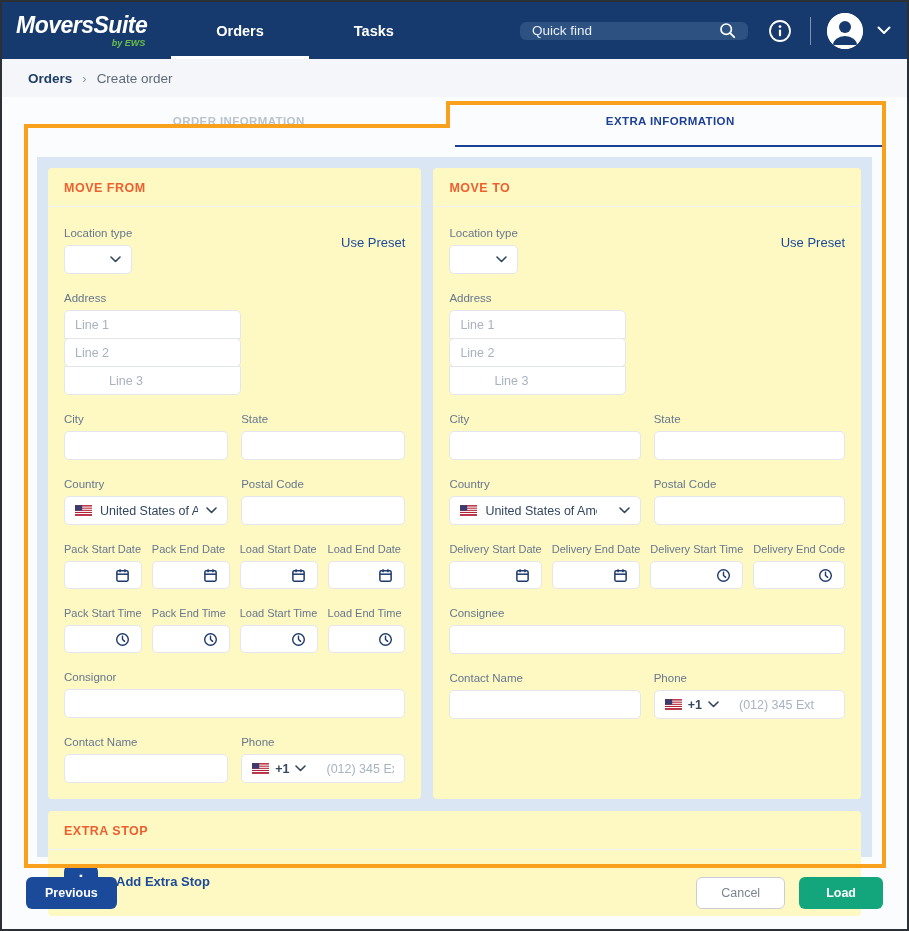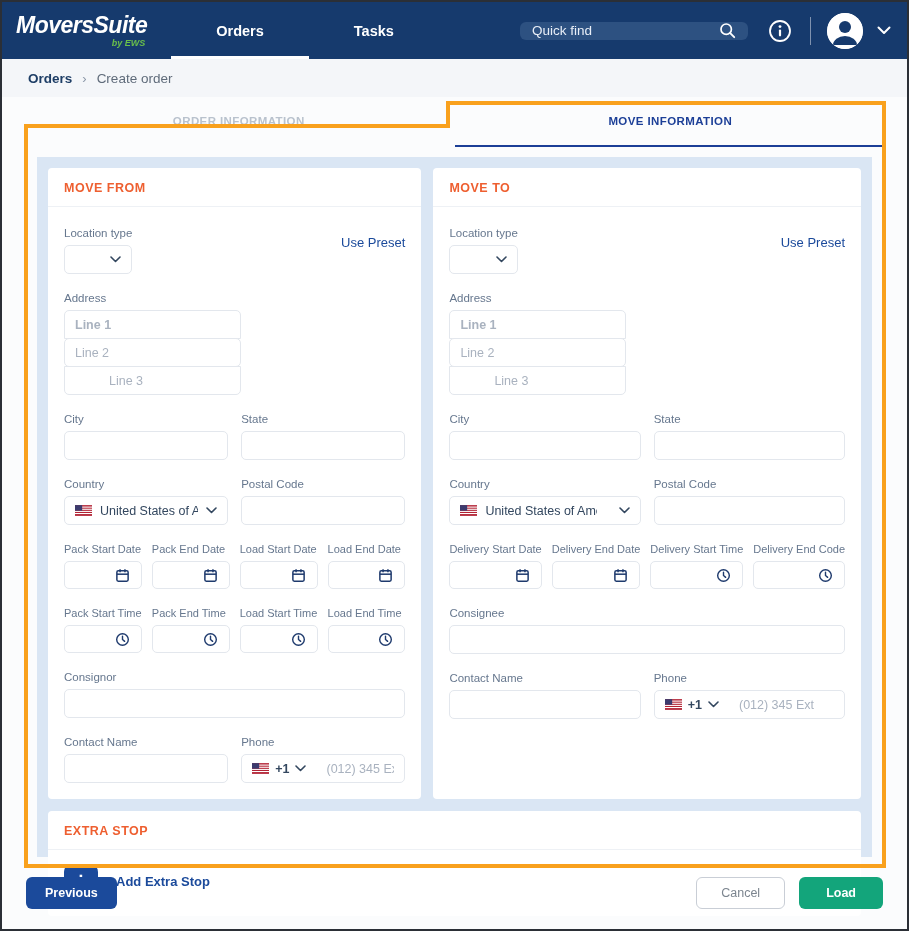--- a/index.html
+++ b/index.html
@@ -57,21 +57,21 @@
     border-bottom:2px solid transparent;
   }
   .tab.inactive{ color:#b9c2cd; }
   .tab.active{ color:var(--tab-blue,#1c3f97); border-bottom-color:var(--tab-blue,#1c3f97); }
   
   .panel{
     margin:10px 35px 0 35px; background:var(--panel-blue,#dae6f4);
     padding:11px; height:700px; display:flex; flex-direction:column;
   }
   .move-cards{ display:flex; gap:12px; flex:1; align-items:stretch; }
-  .card{ background:#ffffff; border-radius:4px; }
+  .card{ background:#fef9c3; border-radius:4px; }
   .move-card{ flex:1; display:flex; flex-direction:column; }
   .card-header{
     padding:13px 16px 11px 16px; color:var(--title-orange,#ee5f30);
     font-weight:bold; font-size:12.5px; letter-spacing:0.5px;
     border-bottom:1px solid #eef1f5;
   }
   .card-body{ padding:20px 16px 16px 16px; }
   .field-label{
     color:#66778e; font-size:11.5px; margin-bottom:6px; display:block;
     white-space:nowrap;
@@ -81,21 +81,21 @@
   .row-split{ display:flex; justify-content:space-between; align-items:flex-start; }
   .use-preset{ color:var(--blue,#1b4a9b); font-weight:normal; font-size:13px; cursor:pointer; margin-top:8px; }
   .w-half{ width:177px; }
   input.ctl, .select-ctl{
     width:100%; height:29px; border:1px solid #e3e7ed; border-radius:5px;
     background:#fff; font-size:12.5px; font-family:inherit; color:#33475f;
     padding:0 10px; outline:none;
   }
   input.ctl::placeholder{ color:#a9b2bf; opacity:1; }
   .addr-input{ height:31px; border-radius:0; margin-top:-1px; position:relative; }
-  .addr-input:first-of-type{ border-radius:5px 5px 0 0; margin-top:0;font-weight:bold; }
+  .addr-input:first-of-type{ border-radius:5px 5px 0 0; margin-top:0; }
   .addr-input:last-of-type{ border-radius:0 0 5px 5px;padding-left:44px; }
   .two-col{ display:flex; gap:13px; }
   .two-col > div{ flex:1; min-width:0; }
   .four-col{ display:grid; grid-template-columns:repeat(4,1fr); gap:10px; }
   .four-col .field-label{ font-size:11px; overflow:hidden; text-overflow:ellipsis; }
   .four-col .field-label.no-trunc{ overflow:visible; }
   .icon-field{
     height:28px; border:1px solid #e3e7ed; border-radius:5px; background:#fff;
     display:flex; align-items:center; justify-content:flex-end; padding:0 11px;
     cursor:text;
@@ -201,21 +201,21 @@
     <span class="crumb-current-section">Orders</span>
     <span class="crumb-sep">›</span>
     <span class="crumb-page">Create order</span>
   </div>
 
   <div class="tabs-row">
     <div class="tab inactive">
       <span>ORDER INFORMATION</span>
     </div>
     <div class="tab active">
-      <span>MOVE INFORMATION</span>
+      <span>EXTRA INFORMATION</span>
     </div>
   </div>
 
   <div class="panel">
     <div class="move-cards">
 
       <div class="card move-card">
         <div class="card-header">MOVE FROM</div>
         <div class="card-body">
           <div class="row row-split">

